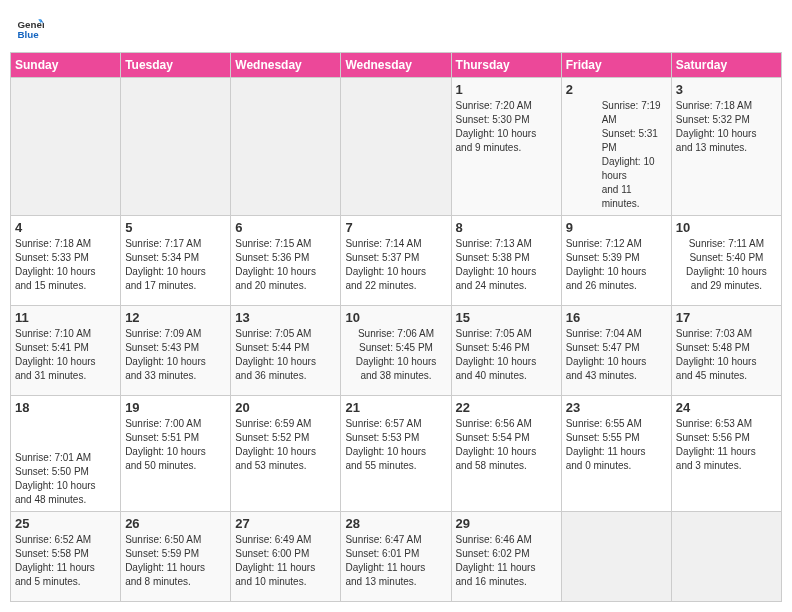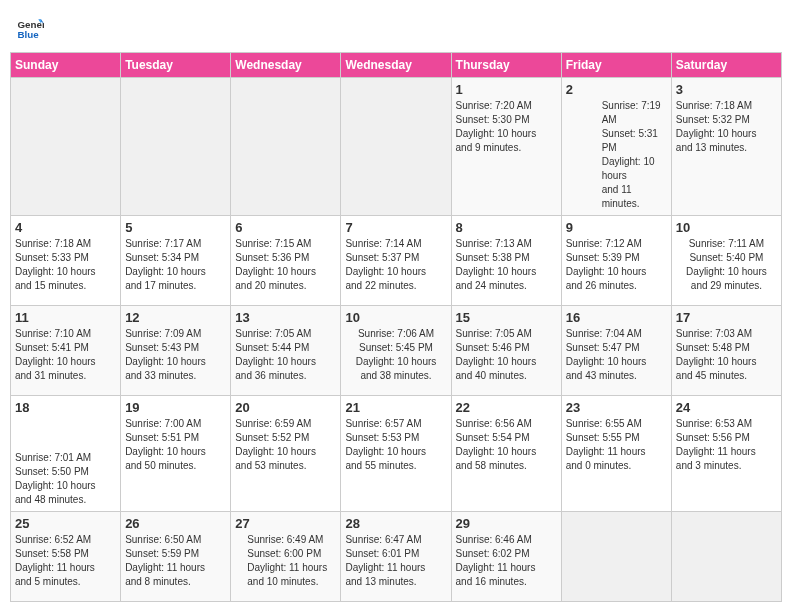--- a/index.html
+++ b/index.html
@@ -305,21 +305,21 @@
         </td>
         <td>
           <span class="day-num">26</span>
           <div class="day-info" style="white-space: pre-line;">Sunrise: 6:50 AM
 Sunset: 5:59 PM
 Daylight: 11 hours
 and 8 minutes.</div>
         </td>
         <td>
           <span class="day-num">27</span>
-          <div class="day-info" style="white-space: pre-line; margin-left: 12px;">Sunrise: 6:49 AM
+          <div class="day-info" style="white-space: pre-line;">Sunrise: 6:49 AM
 Sunset: 6:00 PM
 Daylight: 11 hours
 and 10 minutes.</div>
         </td>
         <td>
           <span class="day-num">28</span>
           <div class="day-info" style="white-space: pre-line;">Sunrise: 6:47 AM
 Sunset: 6:01 PM
 Daylight: 11 hours
 and 13 minutes.</div>

